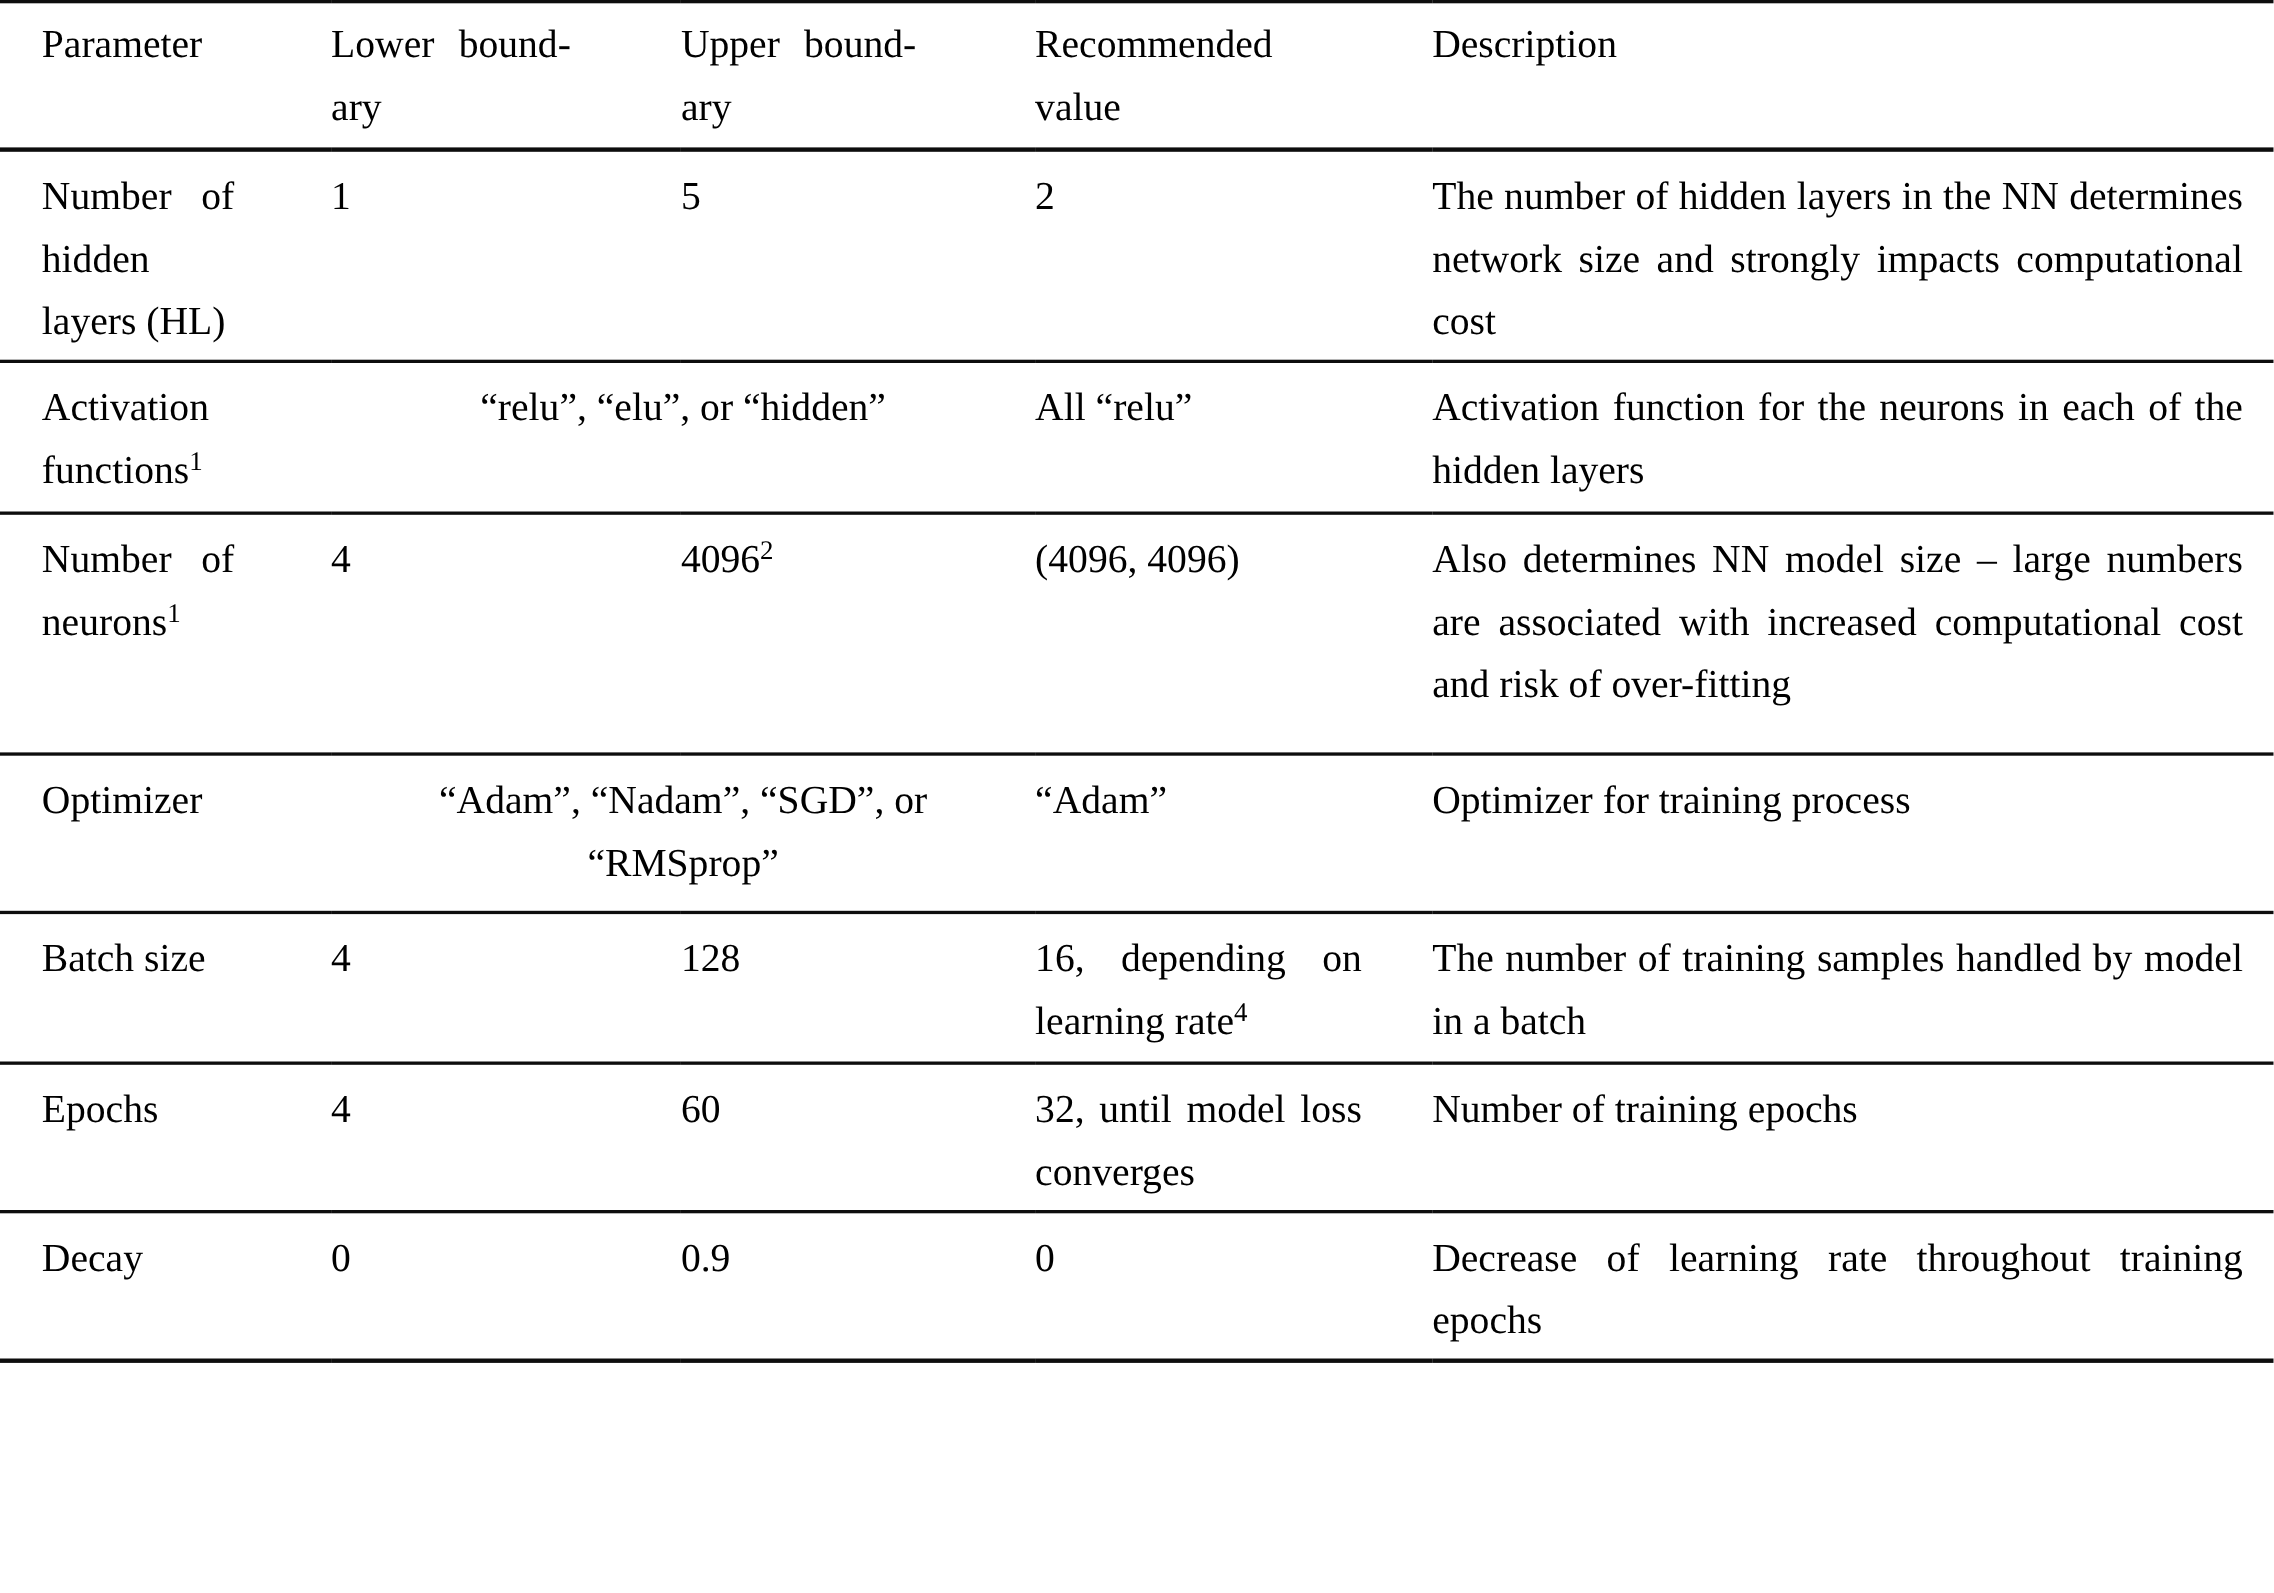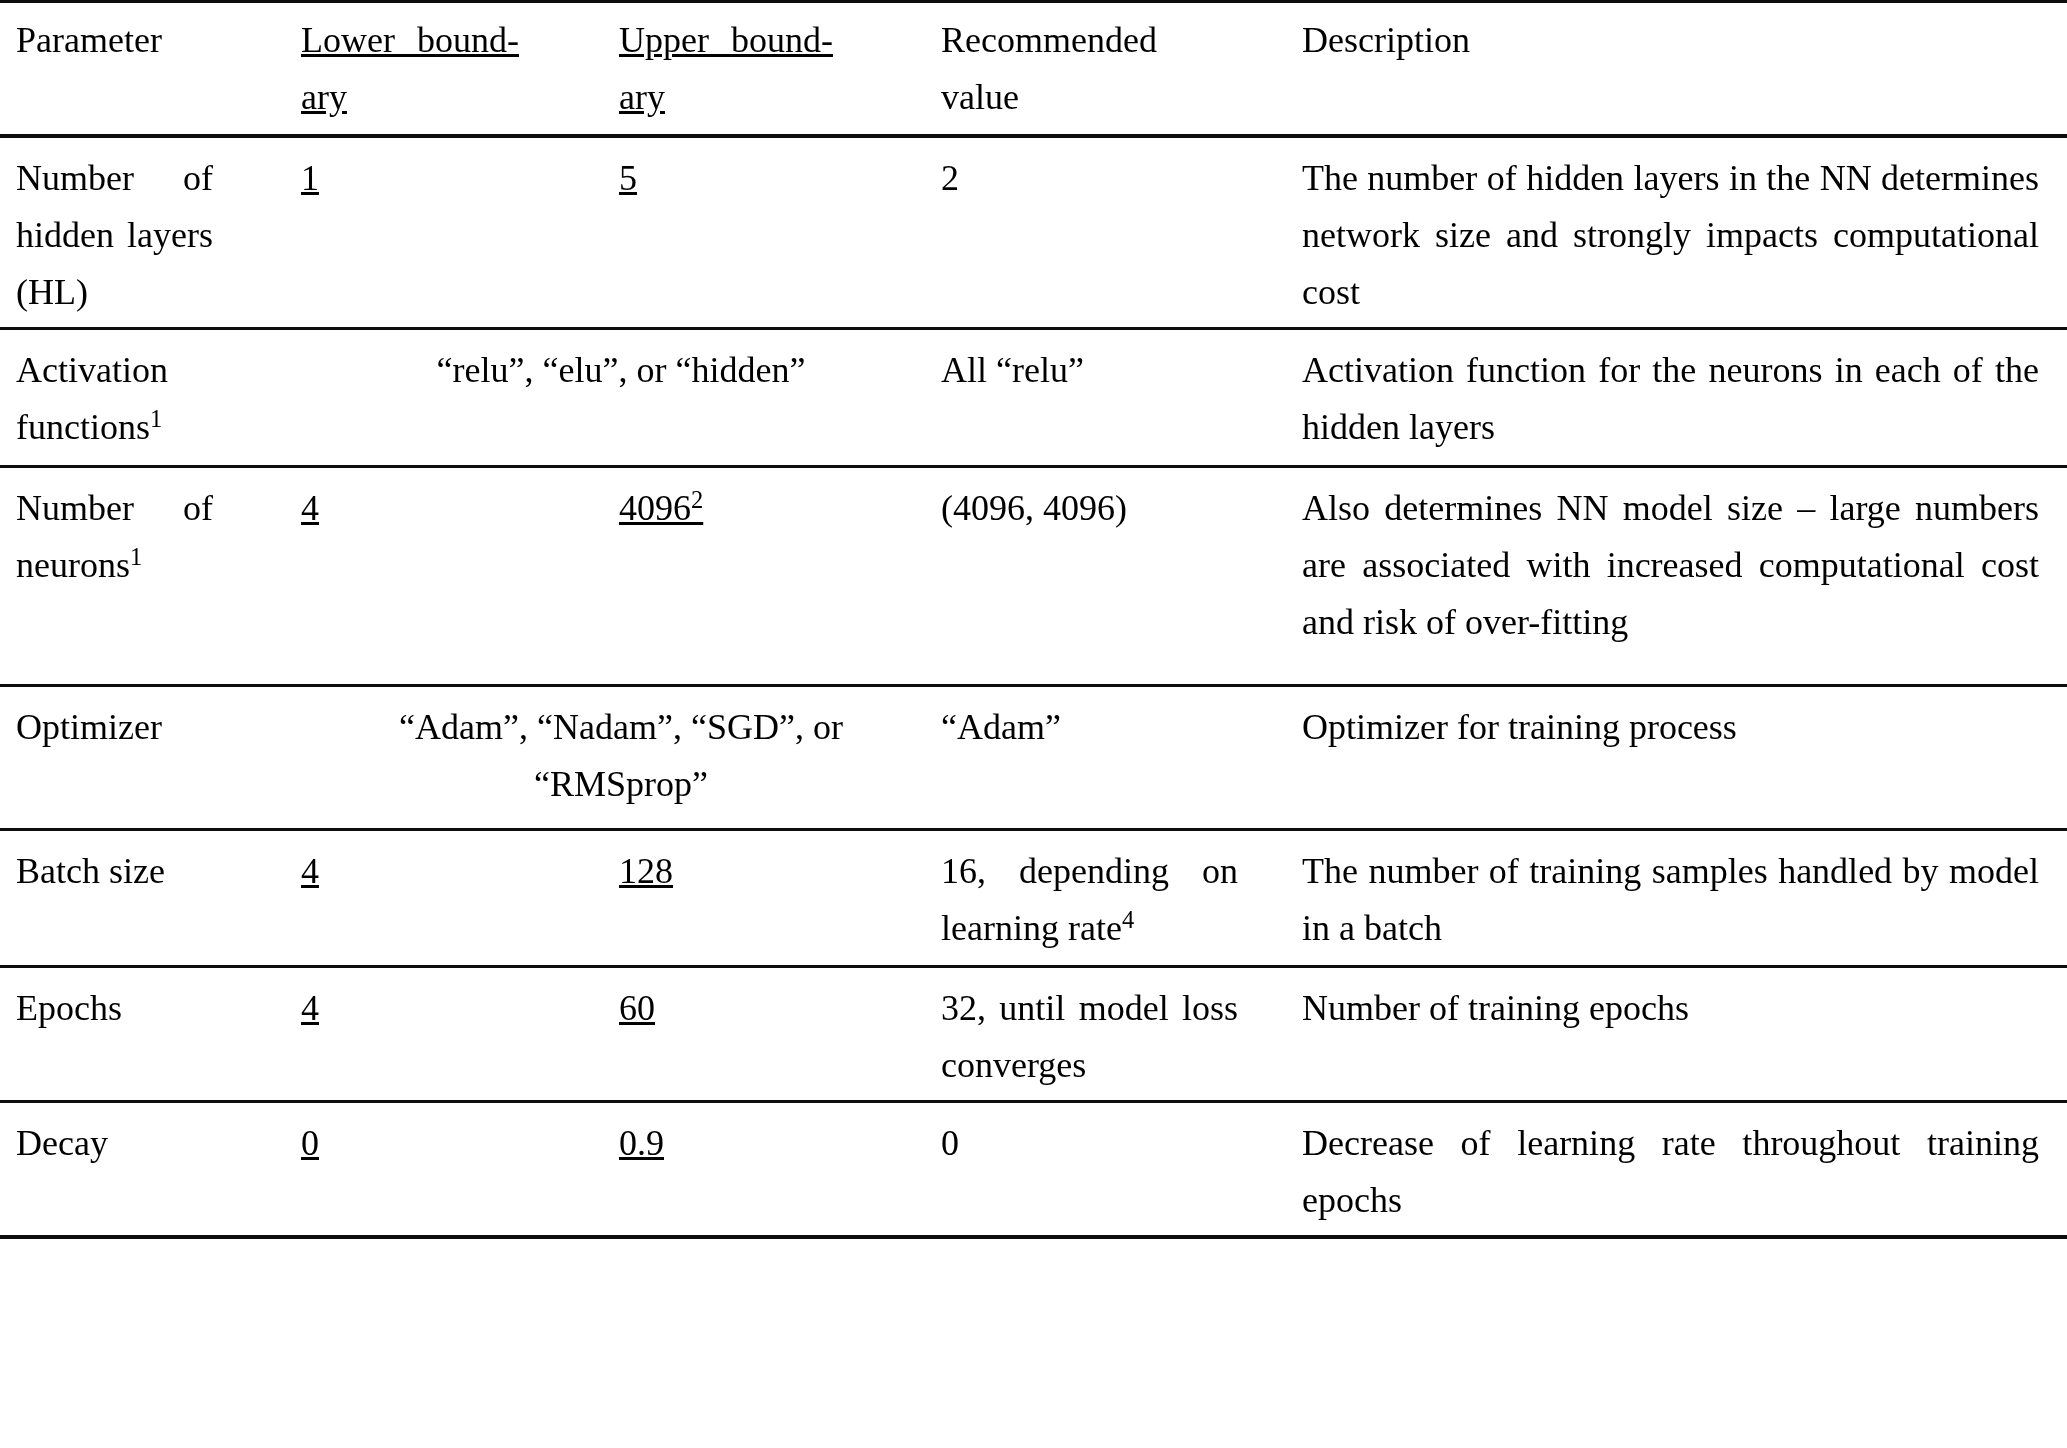--- a/index.html
+++ b/index.html
@@ -36,26 +36,26 @@
   }
   thead th {
     border-bottom: 4px solid #0d0d0d;
     padding-top: 9px;
     padding-bottom: 8px;
   }
   tbody td { border-bottom: 3px solid #0d0d0d; }
   tbody tr:last-child td { border-bottom: none; }
 
   .param {
-    padding-left: 16px;
+    padding-left: 38px;
     padding-right: 88px;
     text-align: justify;
   }
   th.param { text-align: left; }
-  .val  { text-align: justify; text-decoration: underline; }
+  .val  { text-align: justify; }
   .rec  { padding-right: 64px; text-align: justify; }
   .desc { padding-right: 28px; text-align: justify; }
   .span2 {
     text-align: center;
     padding-left: 45px;
     padding-right: 45px;
   }
   .hdr-stretch { word-spacing: 13px; }
 
   sup {

